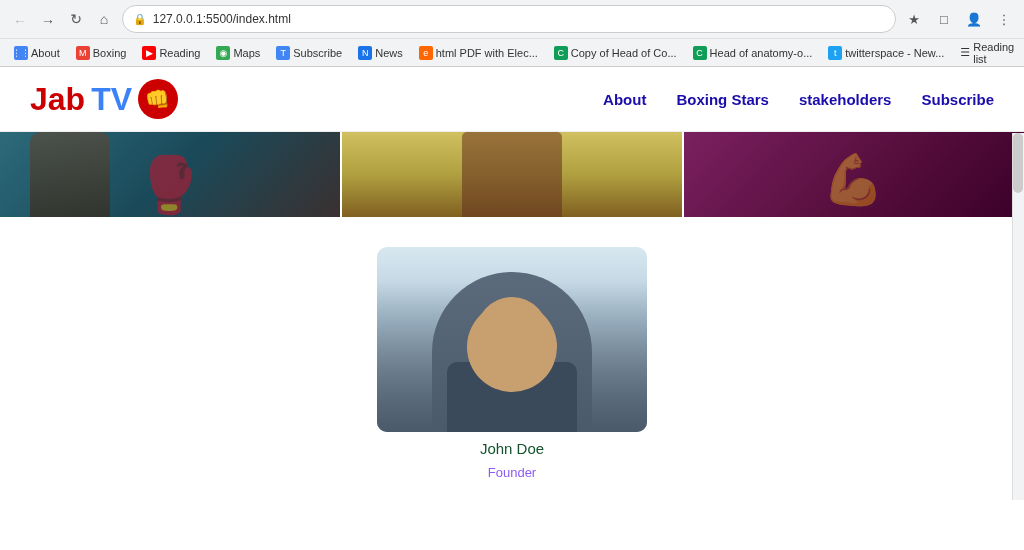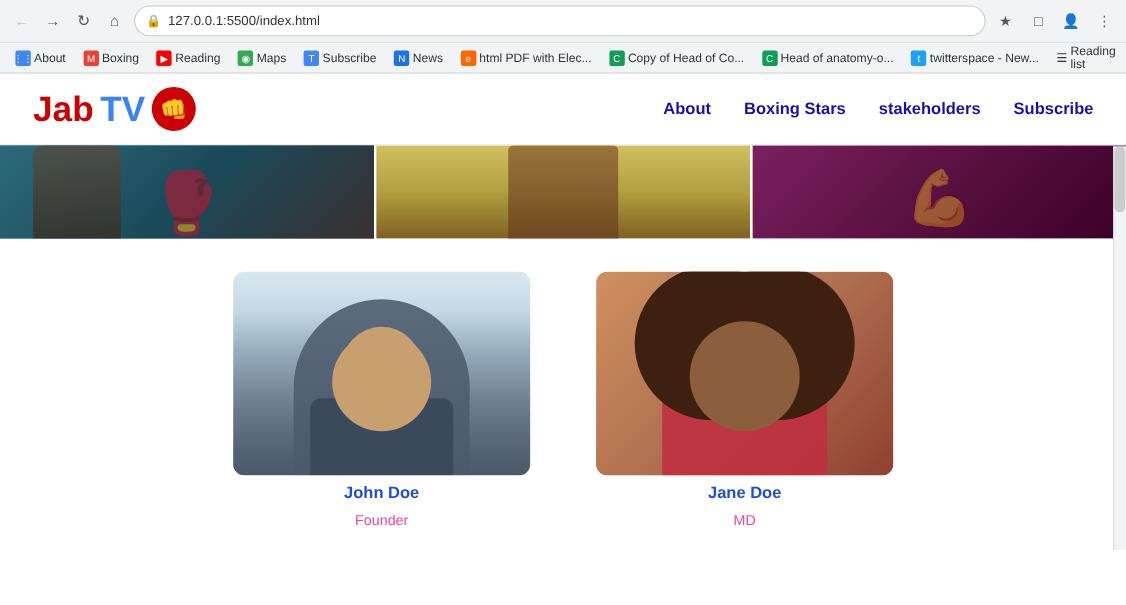--- a/index.html
+++ b/index.html
@@ -293,27 +293,27 @@
       left: 50%;
       transform: translateX(-50%);
       width: 85px;
       height: 85px;
       background: #c8a878;
       border-radius: 50%;
     }
 
     .staff-name {
       font-size: 15px;
-      font-weight: bold;
-      color: #1d4ed8;
+      font-weight: normal;
+      color: #14532d;
       text-align: right;
     }
     .staff-title {
       font-size: 13px;
-      color: #ec4899;
+      color: #8b5cf6;
       text-align: center;
     }
 
     
     .page-scrollbar {
       position: absolute;
       right: 0;
       top: 66px;
       width: 12px;
       height: 484px;
@@ -444,34 +444,19 @@
         <div style="position:absolute;bottom:55px;left:50%;transform:translateX(-50%);width:75px;height:80px;background:#c8a070;border-radius:50% 50% 45% 45%;"></div>
 
         <div style="position:absolute;bottom:0;left:50%;transform:translateX(-50%);width:130px;height:70px;background:#3a4a5a;border-radius:10px 10px 0 0;"></div>
 
         <div style="position:absolute;bottom:60px;left:50%;transform:translateX(-50%);width:60px;height:25px;background:#8b6040;border-radius:0 0 15px 15px;opacity:0.8;"></div>
       </div>
       <div class="staff-name">John Doe</div>
       <div class="staff-title">Founder</div>
     </div>
 
-    <div class="staff-card">
-      <div class="staff-photo photo-person2">
-        <div style="position:absolute;bottom:0;left:0;right:0;height:100%;background:linear-gradient(135deg,#d09060,#b07050,#904030);"></div>
-
-        <div style="position:absolute;bottom:70px;left:50%;transform:translateX(-50%);width:110px;height:90px;background:#2a1a0a;border-radius:50%;"></div>
-        <div style="position:absolute;bottom:75px;left:50%;transform:translateX(-55%);width:30px;height:40px;background:#2a1a0a;border-radius:50%;"></div>
-        <div style="position:absolute;bottom:80px;left:50%;transform:translateX(5%);width:30px;height:40px;background:#2a1a0a;border-radius:50%;"></div>
-
-        <div style="position:absolute;bottom:65px;left:50%;transform:translateX(-50%);width:70px;height:75px;background:#8b5e3c;border-radius:50%;"></div>
-
-        <div style="position:absolute;bottom:0;left:50%;transform:translateX(-50%);width:150px;height:70px;background:#c03040;border-radius:5px 5px 0 0;opacity:0.9;"></div>
-      </div>
-      <div class="staff-name">Jane Doe</div>
-      <div class="staff-title">MD</div>
-    </div>
 
   </div>
 
   <div class="page-scrollbar">
     <div class="scrollbar-thumb"></div>
   </div>
 </div>
 
 </body></html>

